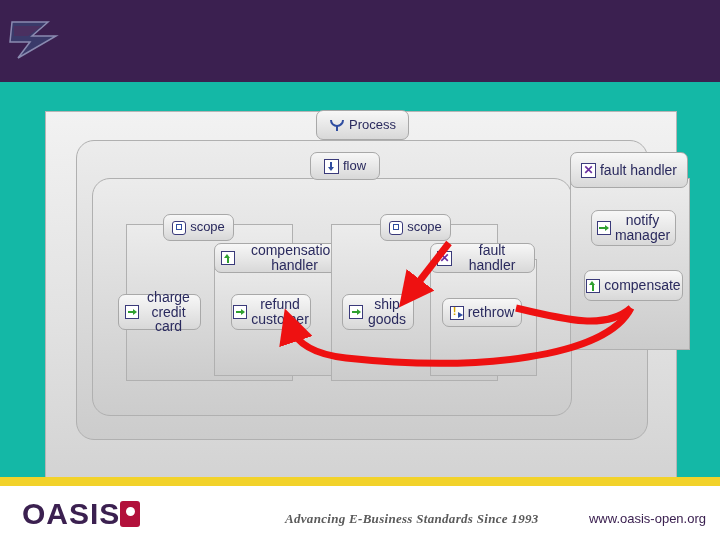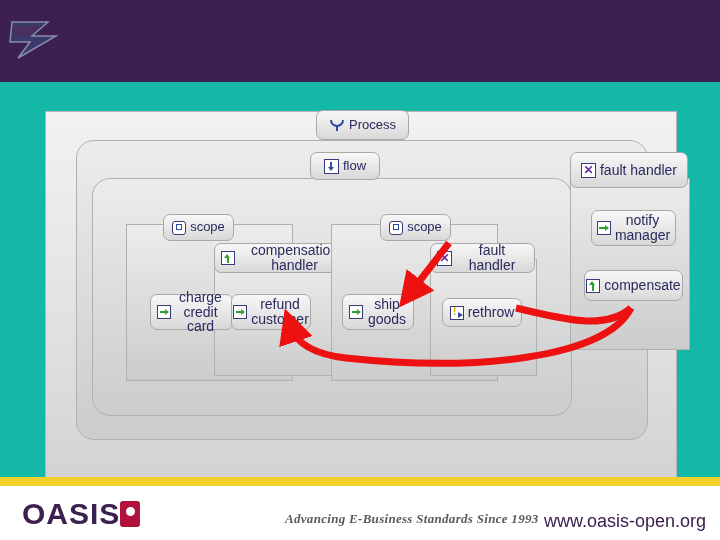--- a/index.html
+++ b/index.html
@@ -295,21 +295,21 @@
     font-style: italic;
     font-weight: bold;
     font-size: 13px;
     color: #5a5a5a;
     letter-spacing: 0.3px;
   }
   .footer-url {
     position: absolute;
     right: 14px;
     top: 34px;
-    font-size: 18px;
+    font-size: 13px;
     color: #3b2050;
   }
 </style>
 </head>
 <body>
 
 <div class="header">
   <svg class="header-logo" viewBox="0 0 52 44">
     <path d="M4 4 L40 4 L24 18 L48 18 L10 40 L22 24 L2 24 Z" fill="#3a3a6a" stroke="#8a8ab0" stroke-width="1.5"></path>
     <path d="M6 8 L34 8 L20 18 L6 18 Z" fill="#4a3060"></path>
@@ -340,21 +340,21 @@
       <span class="label" style="font-size:13px;">scope</span>
     </div>
 
     <div class="box" style="left:168px; top:147px; width:143px; height:115px;"></div>
 
     <div class="node two-line" style="left:168px; top:131px; width:143px; height:30px;">
       <span class="icon icon-comp"></span>
       <span class="label">compensation handler</span>
     </div>
 
-    <div class="node two-line" style="left:104px; top:182px; width:83px; height:36px;justify-content:center;">
+    <div class="node two-line" style="left:72px; top:182px; width:83px; height:36px;justify-content:center;">
       <span class="icon icon-invoke"></span>
       <span class="label">charge credit card</span>
     </div>
 
     <div class="node two-line" style="left:185px; top:182px; width:80px; height:36px;">
       <span class="icon icon-invoke"></span>
       <span class="label">refund customer</span>
     </div>
 
     <div class="box" style="left:285px; top:112px; width:165px; height:155px;"></div>

